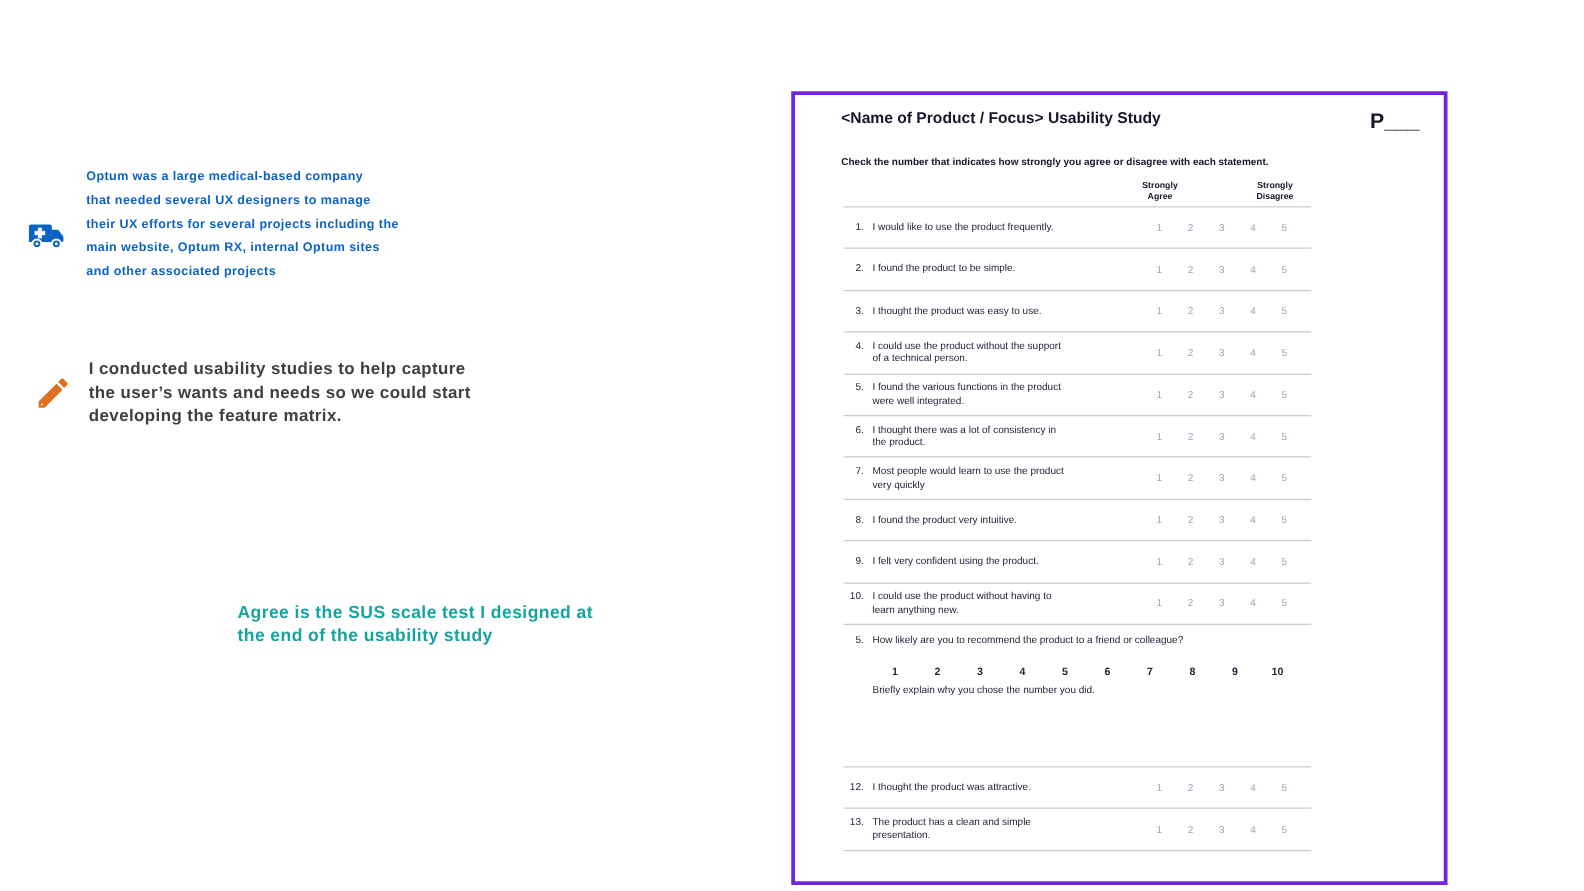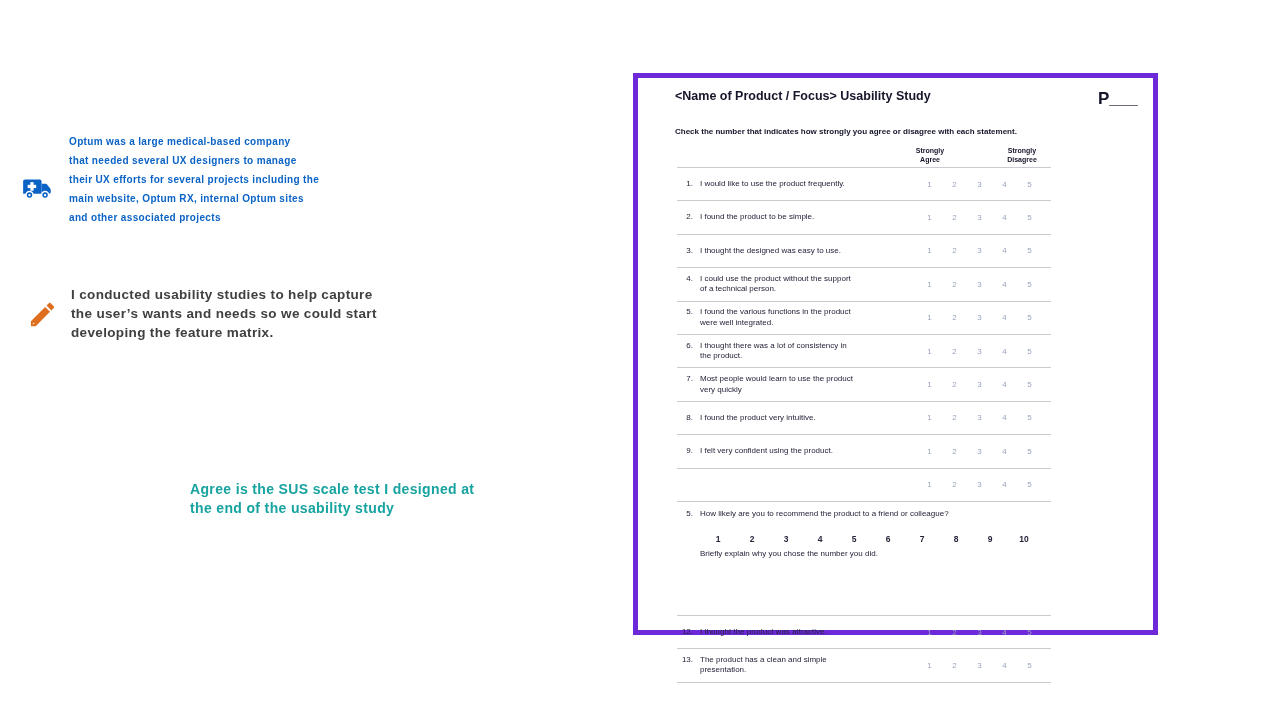--- a/index.html
+++ b/index.html
@@ -13,22 +13,22 @@
     font-size:10px; line-height:19px; font-weight:600; letter-spacing:0.35px; }
   .note-research { left:71px; top:285px; width:380px; color:#404040;
     font-size:13.5px; line-height:19px; font-weight:600; letter-spacing:0.35px; }
   .note-sus { left:190px; top:480px; width:330px; color:#17a3a0;
     font-size:14px; line-height:19px; font-weight:600; letter-spacing:0.35px; }
   .note-icon { position:absolute; }
   .icon-ambulance { left:21px; top:171px; width:34px; height:34px; }
   .icon-pencil { left:27px; top:299px; width:31px; height:31px; }
 
   
-  .doc { position:absolute; left:633px; top:73px; width:525px; height:562px;
-    background:#ffffff; border:5px solid #6d28d9; color:#21213a; }
+  .doc { position:absolute; left:633px; top:73px; width:525px; height:635px;
+    background:#ffffff; border:3px solid #6d28d9; color:#21213a; }
   .doc-title { position:absolute; left:37px; top:11px; font-size:12.5px;
     font-weight:bold; color:#15152b; }
   .doc-participant { position:absolute; left:460px; top:11px; font-size:17px;
     font-weight:bold; color:#15152b; }
   .doc-instruction { position:absolute; left:37px; top:49px; font-size:8px;
     font-weight:bold; color:#15152b; }
   .scale-head { position:absolute; top:69px; transform:translateX(-50%);
     font-size:7px; font-weight:bold; text-align:center; line-height:8.5px;
     white-space:pre-line; color:#15152b; }
   .scale-head.left { left:292px; }
@@ -135,21 +135,21 @@
       <span class="rating">2</span>
       <span class="rating">3</span>
       <span class="rating">4</span>
       <span class="rating">5</span>
     </span>
   </div>
 
   <div class="row">
     <div class="row-body">
       <span class="row-num">3.</span>
-      <span class="row-text">I thought the designed was easy to use.</span>
+      <span class="row-text">I thought the product was easy to use.</span>
     </div>
     <span class="ratings">
       <span class="rating">1</span>
       <span class="rating">2</span>
       <span class="rating">3</span>
       <span class="rating">4</span>
       <span class="rating">5</span>
     </span>
   </div>
 
@@ -235,20 +235,25 @@
     <span class="ratings">
       <span class="rating">1</span>
       <span class="rating">2</span>
       <span class="rating">3</span>
       <span class="rating">4</span>
       <span class="rating">5</span>
     </span>
   </div>
 
   <div class="row">
+    <div class="row-body">
+      <span class="row-num">10.</span>
+      <span class="row-text">I could use the product without having to
+learn anything new.</span>
+    </div>
     <span class="ratings">
       <span class="rating">1</span>
       <span class="rating">2</span>
       <span class="rating">3</span>
       <span class="rating">4</span>
       <span class="rating">5</span>
     </span>
   </div>
 </div>
 

